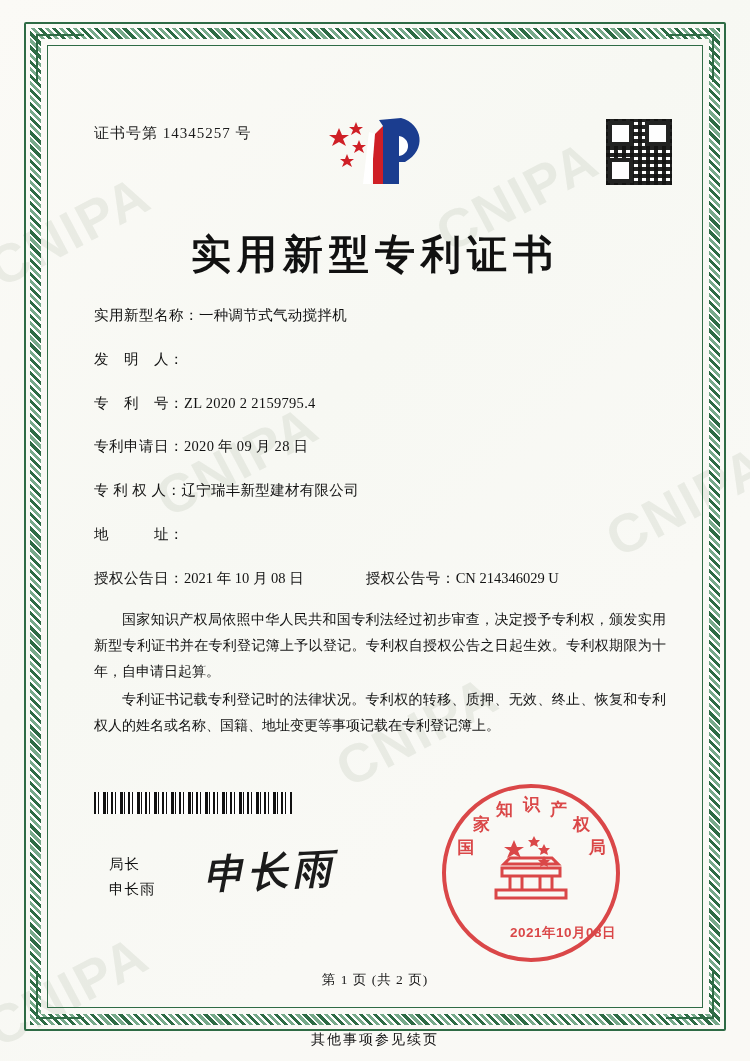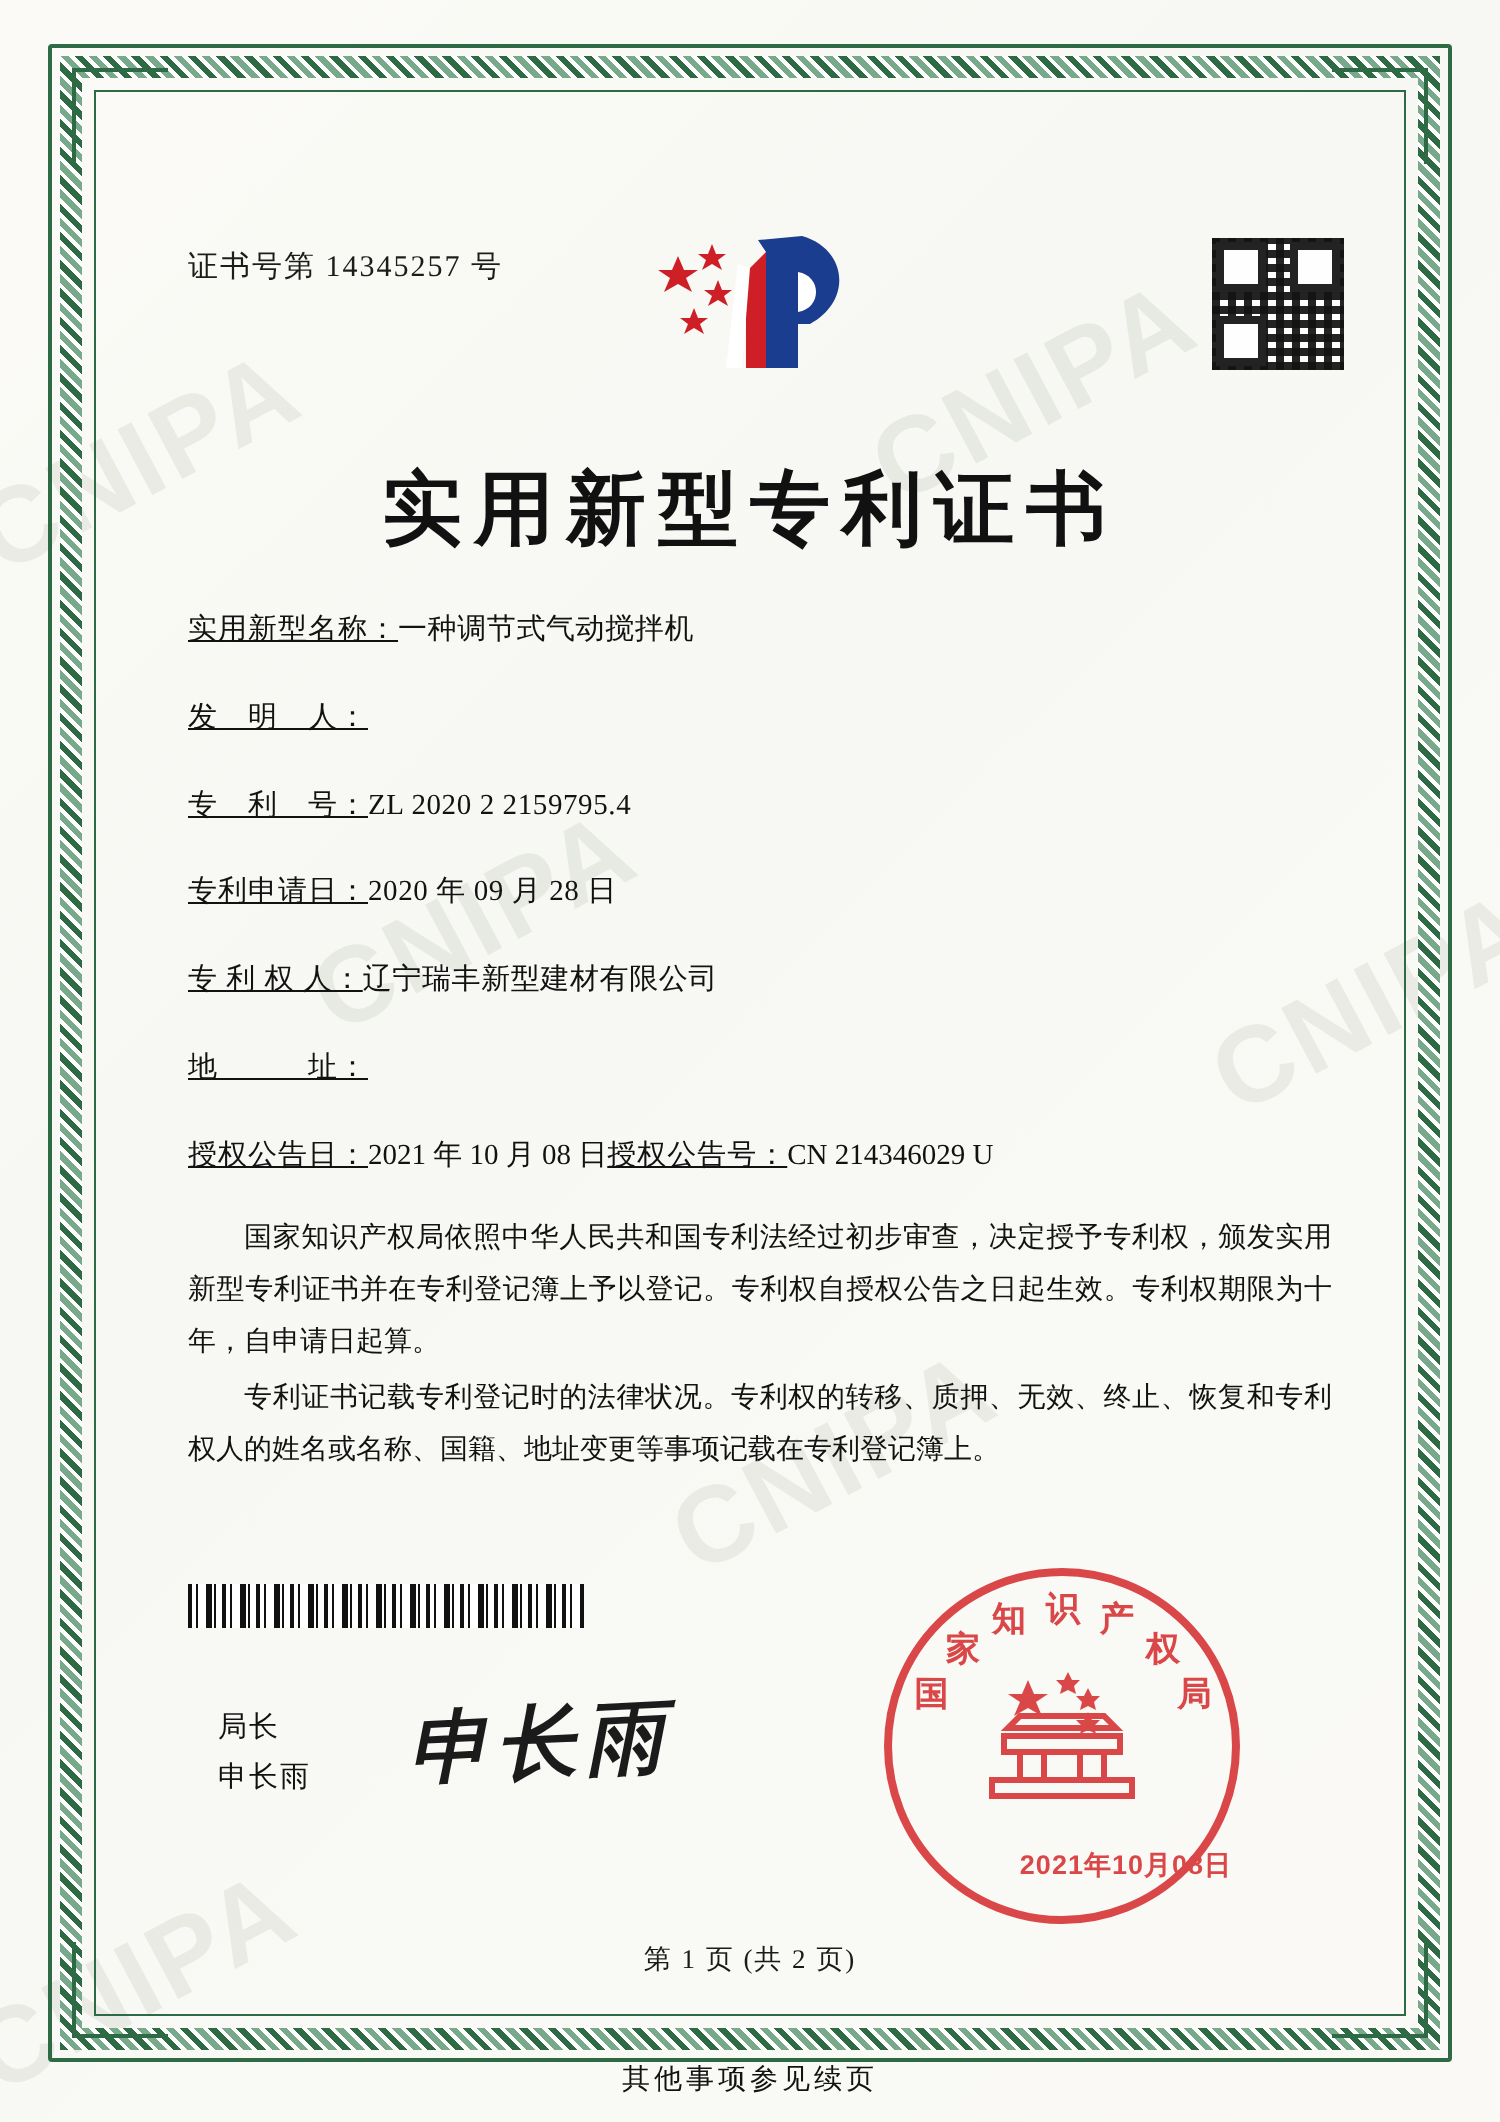--- a/index.html
+++ b/index.html
@@ -134,32 +134,31 @@
     align-items: flex-start;
     margin-bottom: 22px;
     font-size: 14.5px;
     color: #121212;
     line-height: 1.5;
   }
   .field .lbl {
     flex: 0 0 auto;
     white-space: pre;
     letter-spacing: .5px;
-    text-decoration: underline;
   }
   .field .val {
     flex: 1 1 auto;
     letter-spacing: .3px;
   }
   .field .val2 {
     display: block;
     margin-top: 4px;
   }
   .field.dual { margin-bottom: 16px; }
-  .field.dual .seg2 { }
+  .field.dual .seg2 { margin-left: 62px; }
 
   .paras {
     position: absolute;
     left: 22px; right: 12px; top: 545px;
     font-size: 14px;
     line-height: 1.85;
     color: #121212;
     text-align: justify;
   }
   .paras p { margin: 0 0 2px 0; text-indent: 2em; }

